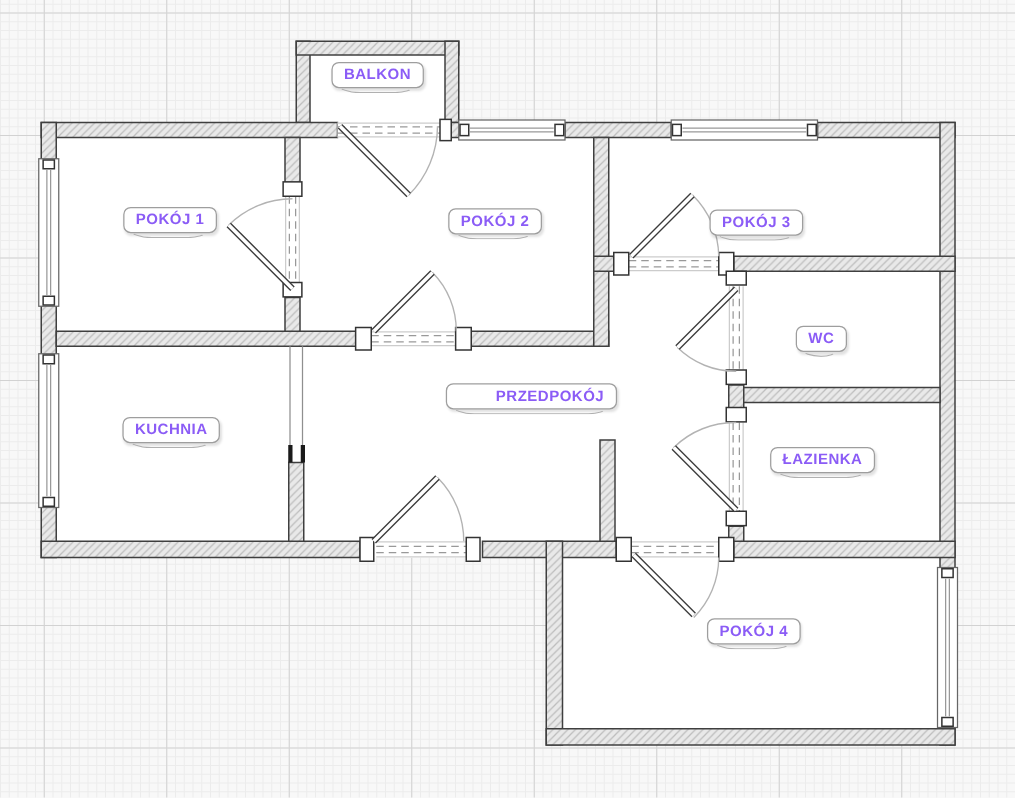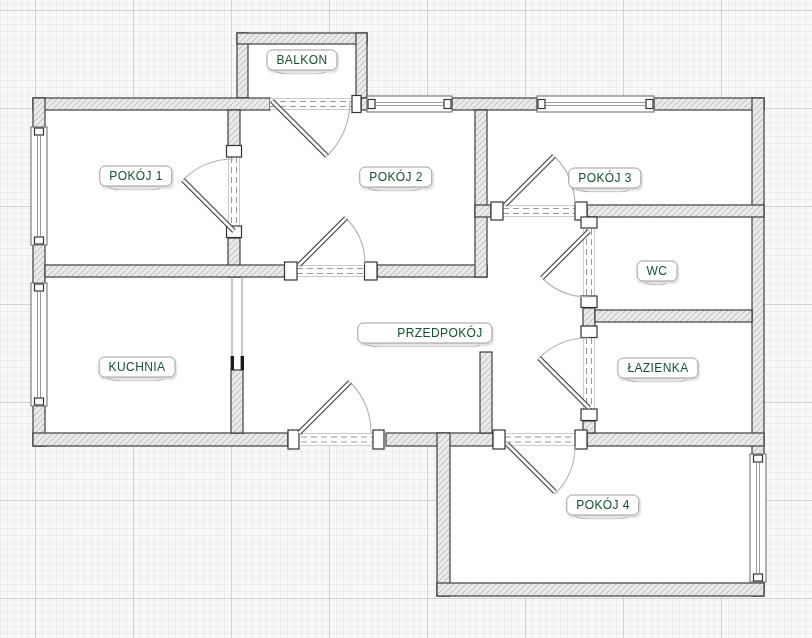--- a/index.html
+++ b/index.html
@@ -27,22 +27,23 @@
   .wsq{fill:#ffffff;stroke:#333333;stroke-width:1.2;}
   .cap{fill:#1a1a1a;}
   .pline{stroke:#8f8f8f;stroke-width:1;}
   .arc{stroke:#b3b3b3;stroke-width:1.1;fill:none;}
   .leaf-o{stroke:#3a3a3a;stroke-width:5;}
   .leaf-i{stroke:#ffffff;stroke-width:2.8;}
   .room-label{
     position:absolute;transform:translate(-50%,-50%);
     background:#ffffff;border:1px solid #9e9e9e;border-radius:6px;
     padding:2px 9px 3px 9px;font-size:12px;letter-spacing:.4px;
-    color:#14532d;white-space:nowrap;
+    color:#8b5cf6;white-space:nowrap;
     box-shadow:1px 2px 2px rgba(0,0,0,.12);
+    font-weight:bold;
   }
   .room-label::after{
     content:"";position:absolute;left:4px;right:8px;top:100%;
     height:6px;margin-top:-3px;
     border:1px solid transparent;
     border-bottom-color:#b0b0b0;
     border-radius:0 0 14px 18px / 0 0 5px 7px;
   }
 </style>
 </head>
@@ -260,16 +261,16 @@
       <line class="leaf-i" x1="507" y1="444" x2="555" y2="492"></line>
     </g>
   </g>
 </svg>
 
 <div class="room-label" style="left:302px;top:60px;">BALKON</div>
 <div class="room-label" style="left:136px;top:176px;">POKÓJ 1</div>
 <div class="room-label" style="left:360px;top:177px;margin-left:36px;">POKÓJ 2</div>
 <div class="room-label" style="left:605px;top:146px;margin-top:32px;">POKÓJ 3</div>
 <div class="room-label" style="left:657px;top:271px;">WC</div>
-<div class="room-label" style="left:137px;top:344px;margin-top:23px;">KUCHNIA</div>
-<div class="room-label" style="left:425px;top:333px;padding-left:39px;">PRZEDPOKÓJ</div>
+<div class="room-label" style="left:137px;top:344px;">KUCHNIA</div>
+<div class="room-label" style="left:425px;top:317px;padding-left:39px;">PRZEDPOKÓJ</div>
 <div class="room-label" style="left:658px;top:368px;">ŁAZIENKA</div>
 <div class="room-label" style="left:603px;top:505px;">POKÓJ 4</div>
 
 </body></html>

